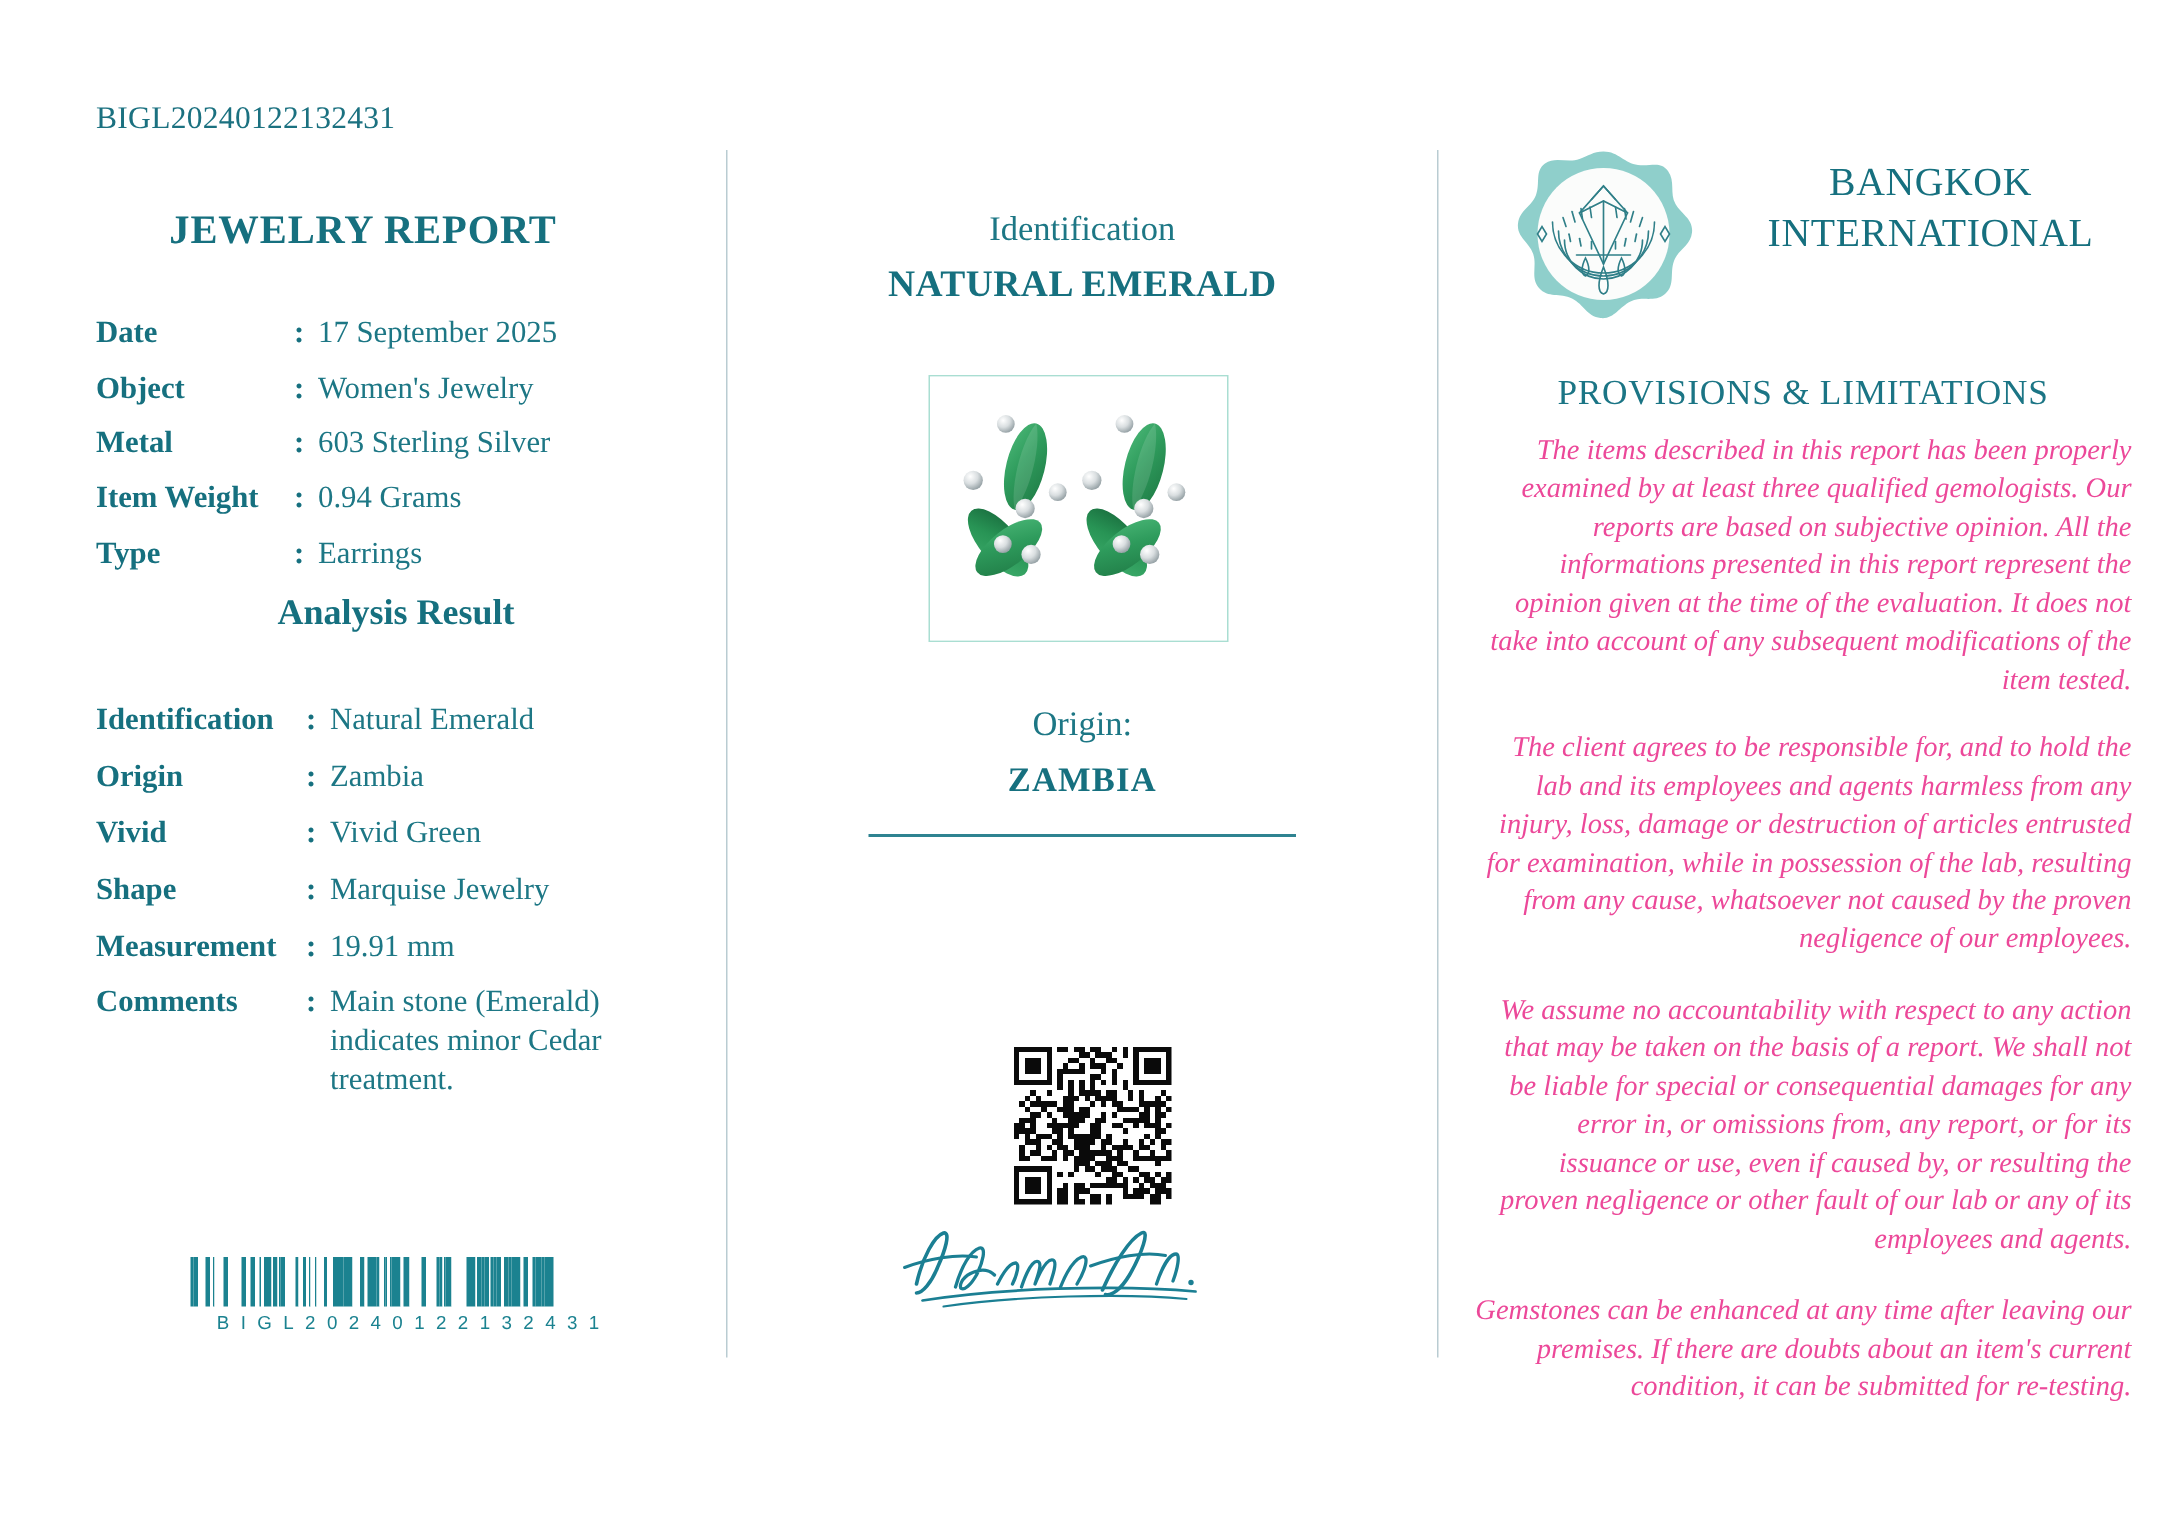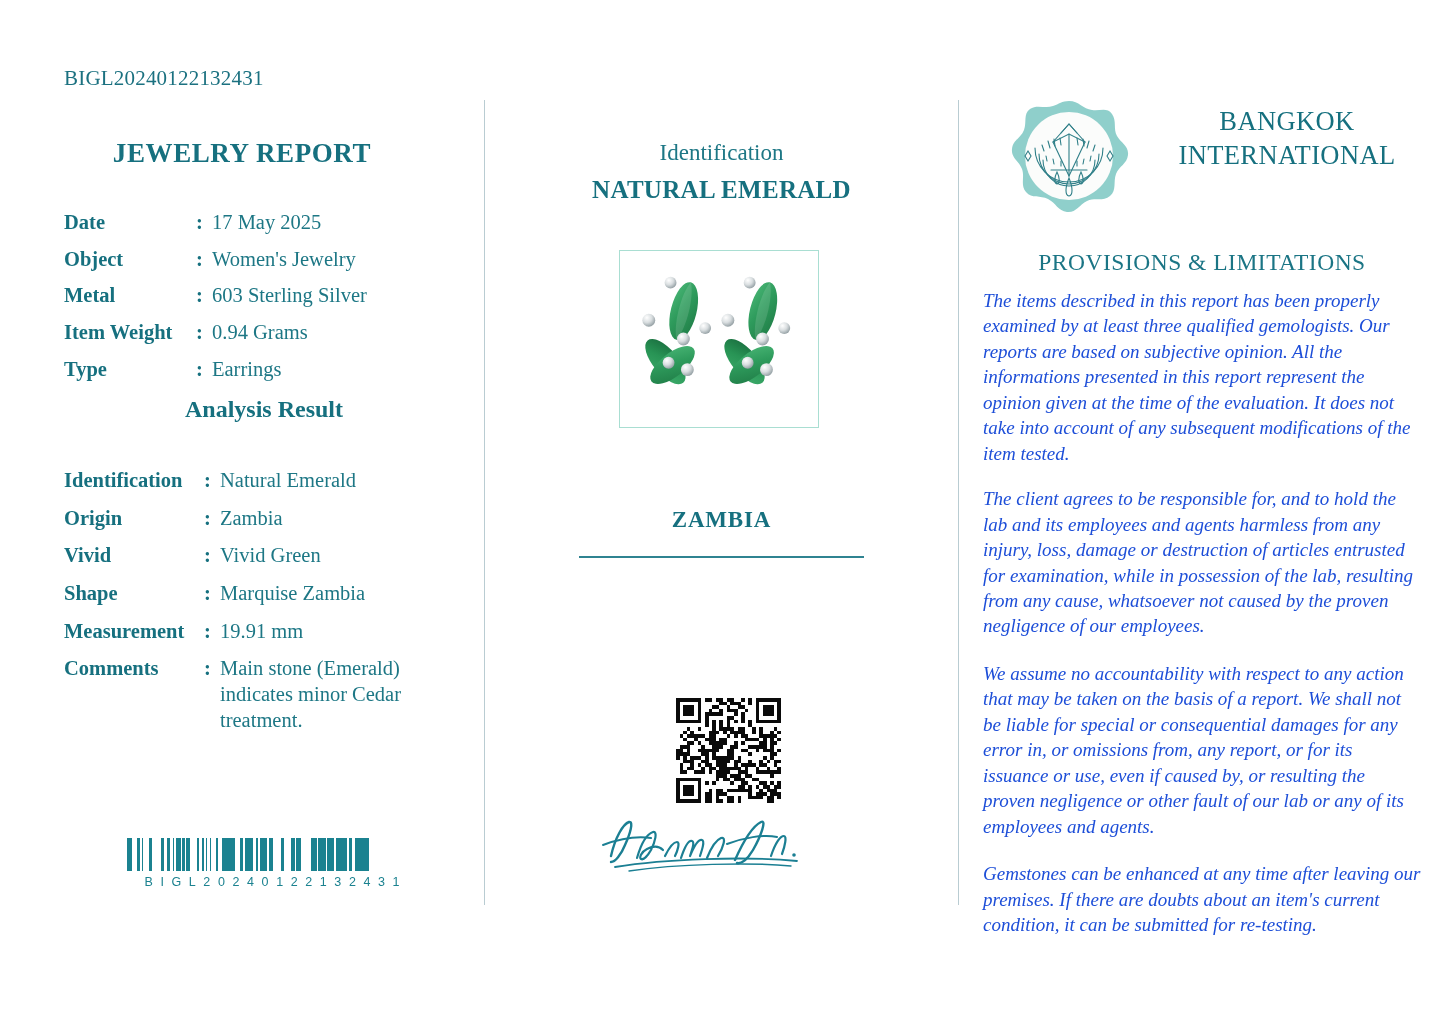--- a/index.html
+++ b/index.html
@@ -249,25 +249,25 @@
     letter-spacing: 0.5px;
     color: #1b7585;
   }
   .provisions-body {
     position: absolute;
     left: 24px;
     top: 288px;
     width: 438px;
   }
   .prov-p {
-    text-align: left;
+    text-align: right;
     font-style: italic;
     font-size: 19px;
     line-height: 1.34;
-    color: #1d4ed8;
+    color: #ec4899;
     margin: 0 0 20px 0;
   }
   .prov-p.p2 { margin-bottom: 22px; }
   .prov-p.p3 { margin-bottom: 22px; }
   .prov-p.p4 { margin-bottom: 0; }
 </style>
 </head>
 <body>
 
 <div class="report-no">BIGL20240122132431</div>
@@ -276,21 +276,21 @@
 <div class="divider d2"></div>
 
 <div class="col-left">
 
   <div class="jewelry-title">JEWELRY REPORT</div>
 
   <div class="field-table">
     <div class="field-row">
       <div class="field-label">Date</div>
       <div class="field-colon">:</div>
-      <div class="field-value">17 May 2025</div>
+      <div class="field-value">17 September 2025</div>
     </div>
     <div class="field-row">
       <div class="field-label">Object</div>
       <div class="field-colon">:</div>
       <div class="field-value">Women's Jewelry</div>
     </div>
     <div class="field-row">
       <div class="field-label">Metal</div>
       <div class="field-colon">:</div>
       <div class="field-value">603 Sterling Silver</div>
@@ -321,21 +321,21 @@
       <div class="field-value">Zambia</div>
     </div>
     <div class="field-row">
       <div class="field-label">Vivid</div>
       <div class="field-colon">:</div>
       <div class="field-value">Vivid Green</div>
     </div>
     <div class="field-row">
       <div class="field-label">Shape</div>
       <div class="field-colon">:</div>
-      <div class="field-value">Marquise Zambia</div>
+      <div class="field-value">Marquise Jewelry</div>
     </div>
     <div class="field-row">
       <div class="field-label">Measurement</div>
       <div class="field-colon">:</div>
       <div class="field-value">19.91 mm</div>
     </div>
     <div class="field-row comments">
       <div class="field-label">Comments</div>
       <div class="field-colon">:</div>
       <div class="field-value">Main stone (Emerald)
@@ -533,20 +533,21 @@
         <circle cx="-7" cy="-54" r="6" fill="url(#bead)"></circle>
         <circle cx="-29" cy="-16" r="6.5" fill="url(#bead)"></circle>
         <circle cx="6" cy="3" r="6.5" fill="url(#bead)"></circle>
         <circle cx="28" cy="-8" r="6" fill="url(#bead)"></circle>
         <circle cx="-9" cy="27" r="6" fill="url(#bead)"></circle>
         <circle cx="10" cy="34" r="6.5" fill="url(#bead)"></circle>
       </g>
     </svg>
   </div>
 
+  <div class="origin-label">Origin:</div>
   <div class="origin-value">ZAMBIA</div>
   <div class="origin-rule"></div>
 
   <div class="qr">
     <svg id="qr-svg" viewBox="0 0 29 29" width="105" height="105" shape-rendering="crispEdges" xmlns="http://www.w3.org/2000/svg" aria-hidden="true">
         <rect width="29" height="29" fill="#ffffff"></rect>
         <rect x="0" y="0" width="1" height="1" fill="#0a0a0a"></rect>
         <rect x="1" y="0" width="1" height="1" fill="#0a0a0a"></rect>
         <rect x="2" y="0" width="1" height="1" fill="#0a0a0a"></rect>
         <rect x="3" y="0" width="1" height="1" fill="#0a0a0a"></rect>

